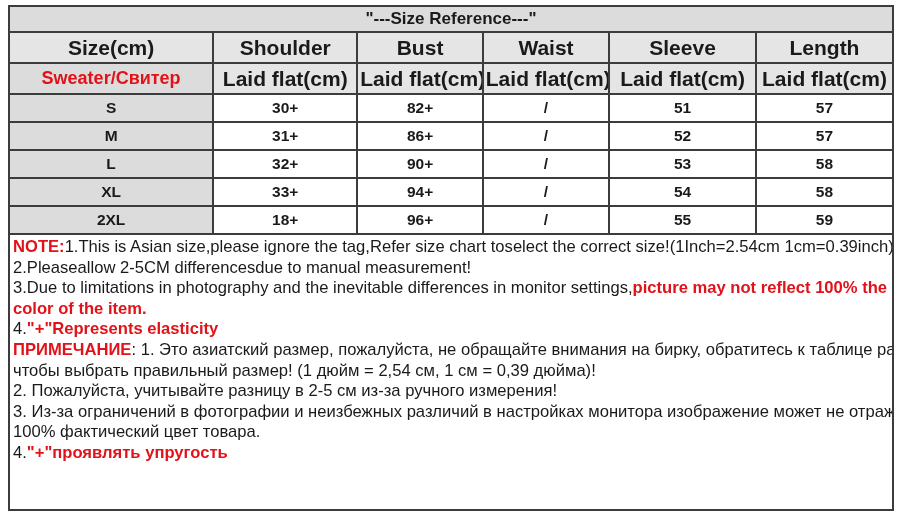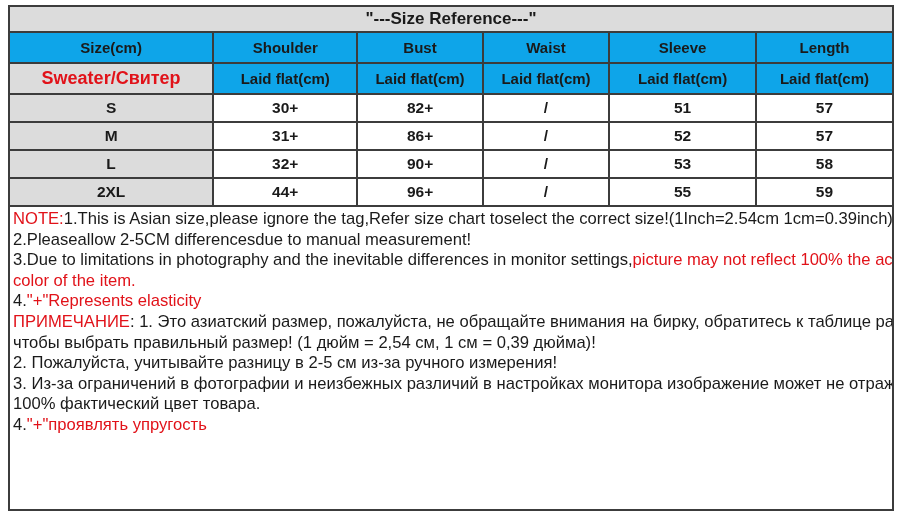--- a/index.html
+++ b/index.html
@@ -14,31 +14,31 @@
     position:absolute;left:8px;top:5px;width:886px;height:506px;
     border-collapse:collapse;table-layout:fixed;
     border:2px solid #3c3c3c;
   }
   .size-table td{
     border:2px solid #3c3c3c;
     text-align:center;vertical-align:middle;
     padding:0 2px;overflow:hidden;white-space:nowrap;
   }
   .row-title td{height:24px;background:#dcdcdc;font-weight:bold;font-size:17px;}
-  .row-hdr td{height:29px;background:#0ea5e9;font-weight:bold;font-size:15px;}
+  .row-hdr td{height:29px;background:#e5e5e5;font-weight:bold;font-size:21px;}
   .row-data td{height:26px;background:#ffffff;font-size:15.5px;font-weight:bold;}
   .row-data td.size-cell{background:#dcdcdc;font-weight:bold;}
   td.product-cell{color:#e11219;font-weight:bold;font-size:18px;background:#dcdcdc;}
   td.notes-cell{
     background:#ffffff;text-align:left;vertical-align:top;
     padding:2px 3px 0 3px;white-space:normal;
   }
   .nl{font-size:16.6px;line-height:20.6px;white-space:nowrap;}
   .red{color:#e11219;}
-  .b{font-weight:normal;}
+  .b{font-weight:bold;}
 </style>
 </head>
 <body>
 
 <div class="sheet">
   <table class="size-table">
     <colgroup>
       <col style="width:23.1%">
         <col style="width:16.3%">
         <col style="width:14.2%">
@@ -91,24 +91,32 @@
 
     <tr class="row-data">
       <td class="size-cell">L</td>
       <td>32+</td>
       <td>90+</td>
       <td>/</td>
       <td>53</td>
       <td>58</td>
     </tr>
 
+    <tr class="row-data">
+      <td class="size-cell">XL</td>
+      <td>33+</td>
+      <td>94+</td>
+      <td>/</td>
+      <td>54</td>
+      <td>58</td>
+    </tr>
 
     <tr class="row-data">
       <td class="size-cell">2XL</td>
-      <td>44+</td>
+      <td>18+</td>
       <td>96+</td>
       <td>/</td>
       <td>55</td>
       <td>59</td>
     </tr>
 
     <tr>
       <td class="notes-cell" colspan="6">
         <div class="nl"><span class="red b">NOTE:</span><span>1.This is Asian size,please ignore the tag,Refer size chart toselect the correct size!(1Inch=2.54cm 1cm=0.39inch)!</span></div>
         <div class="nl"><span>2.Pleaseallow 2-5CM differencesdue to manual measurement!</span></div>

